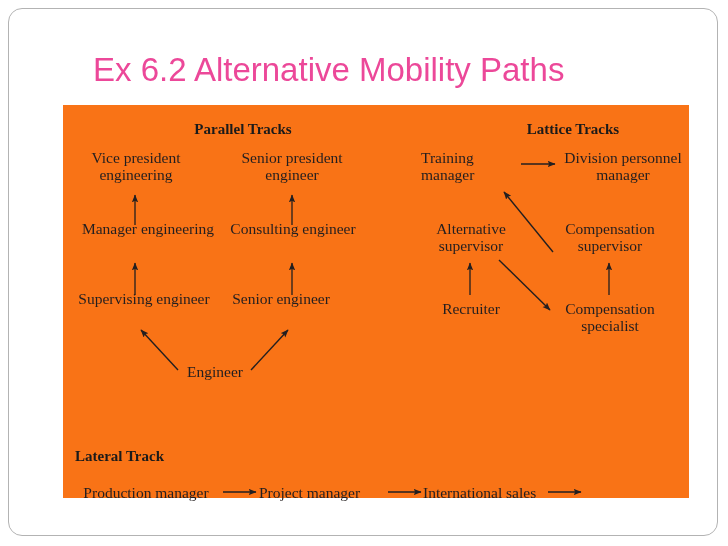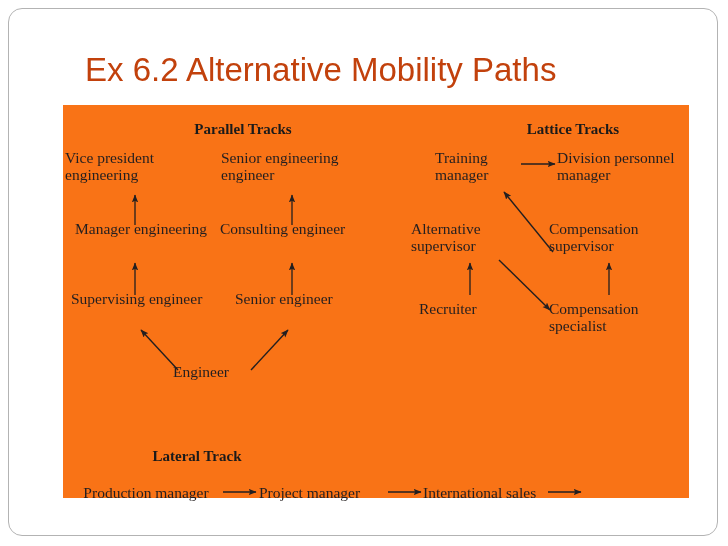--- a/index.html
+++ b/index.html
@@ -19,44 +19,45 @@
     top: 8px;
     width: 710px;
     height: 528px;
     background: #ffffff;
     border: 1px solid #b3b3b3;
     border-radius: 14px;
     box-sizing: border-box;
   }
   .slide-title {
     position: absolute;
-    left: 76px;
+    left: 84px;
     top: 42px;
     width: 600px;
     font-family: "Liberation Sans", sans-serif;
     font-size: 33px;
     font-weight: normal;
-    color: #c2410c;
+    color: #ec4899;
     letter-spacing: 0px;
     white-space: nowrap;
   }
   .figure {
     position: absolute;
     left: 54px;
     top: 96px;
     width: 626px;
     height: 393px;
     background: #f97316;
   }
   .figure .lbl {
     position: absolute;
     font-family: "Liberation Serif", serif;
     font-size: 15.5px;
     color: #231f20;
     line-height: 17px;
+    text-align: center;
     white-space: pre-line;
   }
   .figure .hdr {
     position: absolute;
     font-family: "Liberation Serif", serif;
     font-weight: bold;
     font-size: 15px;
     color: #1a1a1a;
     text-align: center;
     white-space: nowrap;
@@ -108,51 +109,51 @@
       <line x1="485" y1="387" x2="518" y2="387" stroke="#231f20" stroke-width="1.3" marker-end="url(#ah)"></line>
     </svg>
 
     <div class="hdr" style="left:90px; top:16px; width:180px;">Parallel Tracks</div>
 
     <div class="hdr" style="left:420px; top:16px; width:180px;">Lattice Tracks</div>
 
     <div class="lbl" style="left:2px; top:44px; width:142px;">Vice president
 engineering</div>
 
-    <div class="lbl" style="left:158px; top:44px; width:142px;">Senior engineering
+    <div class="lbl" style="left:158px; top:44px; width:142px;">Senior president
 engineer</div>
 
     <div class="lbl" style="left:0px; top:115px; width:146px;margin-left:12px;">Manager engineering</div>
 
     <div class="lbl" style="left:157px; top:115px; width:146px;">Consulting engineer</div>
 
     <div class="lbl" style="left:8px; top:185px; width:146px;">Supervising engineer</div>
 
-    <div class="lbl" style="left:172px; top:185px; width:140px;">Senior engineer</div>
+    <div class="lbl" style="left:148px; top:185px; width:140px;">Senior engineer</div>
 
     <div class="lbl" style="left:110px; top:258px; width:84px;">Engineer</div>
 
-    <div class="lbl" style="left:358px; top:44px; width:92px; text-align:left;margin-left:14px;">Training
+    <div class="lbl" style="left:358px; top:44px; width:92px; text-align:left;">Training
 manager</div>
 
     <div class="lbl" style="left:494px; top:44px; width:132px;">Division personnel
 manager</div>
 
     <div class="lbl" style="left:348px; top:115px; width:120px;">Alternative
 supervisor</div>
 
     <div class="lbl" style="left:486px; top:115px; width:122px;">Compensation
 supervisor</div>
 
     <div class="lbl" style="left:356px; top:195px; width:104px;">Recruiter</div>
 
     <div class="lbl" style="left:486px; top:195px; width:122px;">Compensation
 specialist</div>
 
-    <div class="hdr left-align" style="left:24px; top:343px; width:220px;text-align:center;">Lateral Track</div>
+    <div class="hdr left-align" style="left:12px; top:343px; width:220px;">Lateral Track</div>
 
     <div class="lbl" style="left:8px; top:379px; width:150px; text-align:center;">Production manager</div>
 
     <div class="lbl" style="left:196px; top:379px; width:130px; text-align:left;">Project manager</div>
 
     <div class="lbl" style="left:360px; top:379px; width:130px; text-align:left;">International sales</div>
 
 
   </div>
 </div>

